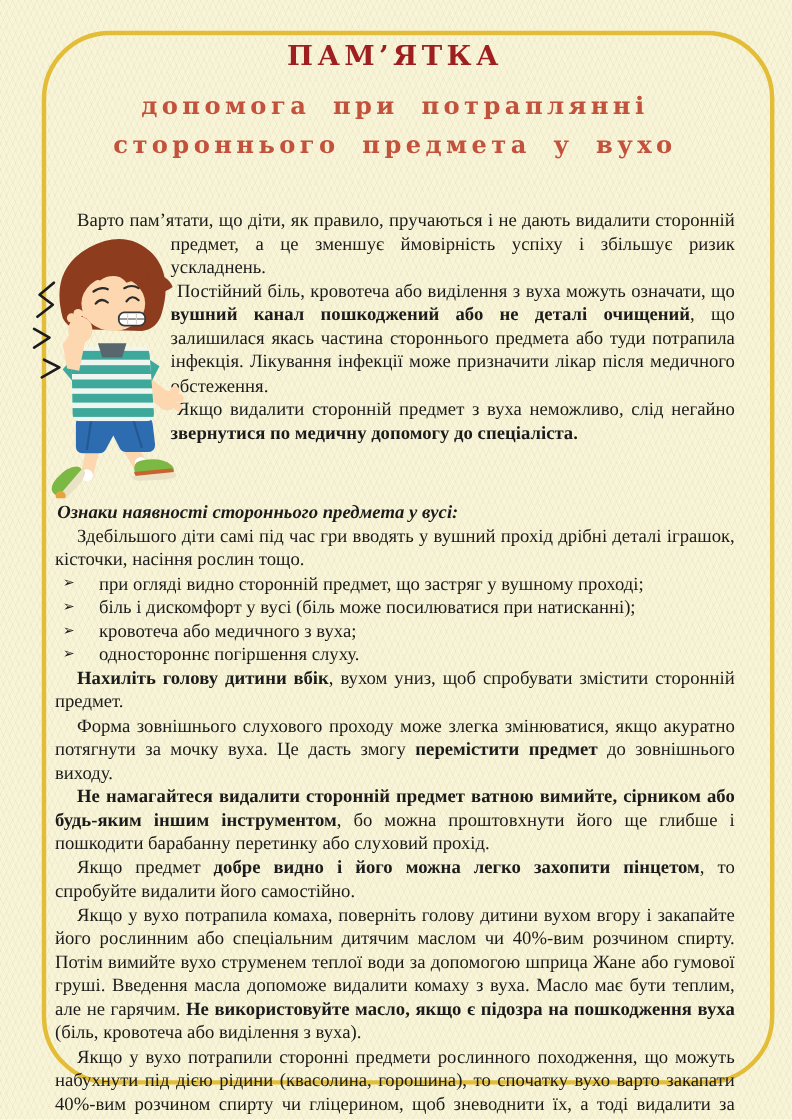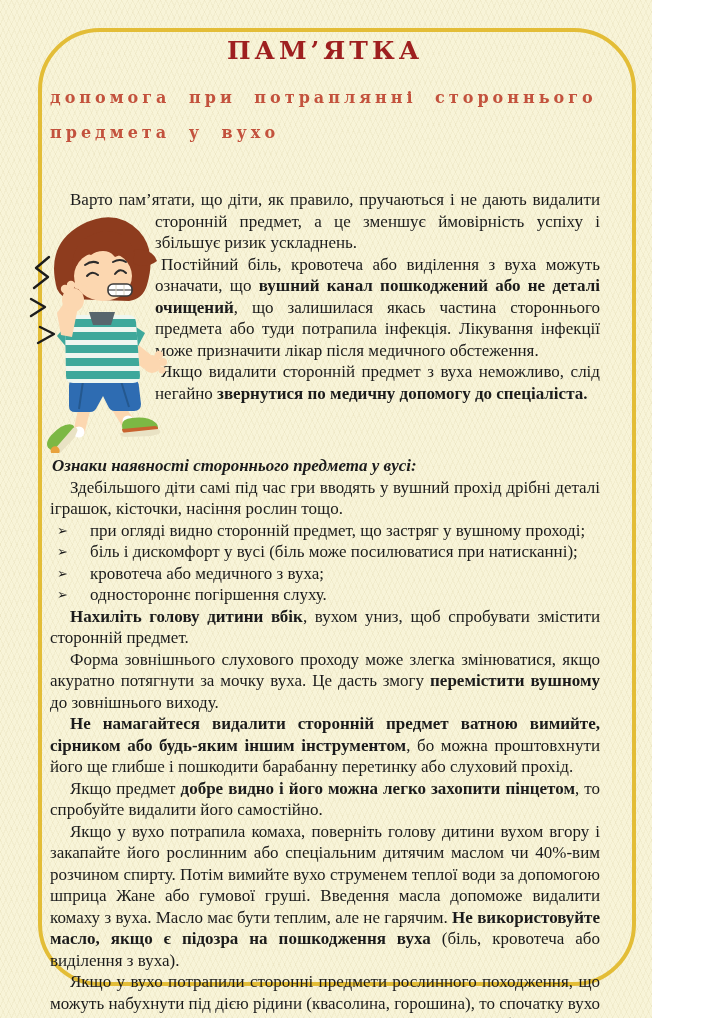--- a/index.html
+++ b/index.html
@@ -1,21 +1,21 @@
 <!DOCTYPE html>
 <html lang="uk" style="--paper: #f8f4d8; --frame: #e3bd37; --title: #9e1f1f; --subtitle: #c3523d; --text: #1b1b1b;"><head>
 <meta charset="utf-8">
 <style>
   * { margin: 0; padding: 0; box-sizing: border-box; }
   html, body { width: 720px; }
   body { font-family: "Liberation Serif", serif; }
 
   .page {
     position: relative;
-    width: 652px;
+    width: 720px;
     height: 1018px;
     background: var(--paper, #f8f4d8);
     overflow: hidden;
   }
   
   .texture {
     position: absolute; inset: 0;
     background:
       repeating-linear-gradient(115deg, rgba(167,146,74,.065) 0 1px, transparent 1px 5px),
       repeating-linear-gradient(65deg,  rgba(167,146,74,.065) 0 1px, transparent 1px 5px);
@@ -35,24 +35,25 @@
     text-align: center;
     color: var(--title, #9e1f1f);
     font-family: "DejaVu Serif", serif;
     font-weight: bold;
     font-size: 25px;
     letter-spacing: 4px;
   }
   .subtitle {
     margin: 15px auto 0;
     max-width: 610px;
+    text-align: center;
     color: var(--subtitle, #c3523d);
     font-family: "DejaVu Serif", serif;
     font-weight: bold;
-    font-size: 16px;
+    font-size: 22px;
     line-height: 35px;
     letter-spacing: 4px;
     word-spacing: 9px;
   }
   .body-text {
     margin-top: 39px;
     font-size: 17px;
     line-height: 21.5px;
     color: #1b1b1b;
     text-align: justify;
@@ -198,20 +199,20 @@
         </div>
     <p class="para heading"><span>Ознаки наявності стороннього предмета у вусі:</span></p>
         <p class="para"><span>Здебільшого діти самі під час гри вводять у вушний прохід дрібні деталі іграшок, кісточки, насіння рослин тощо.</span></p>
         <ul class="arrow-list">
           <li><span class="marker">➢</span><span>при огляді видно сторонній предмет, що застряг у вушному проході;</span></li>
           <li><span class="marker">➢</span><span>біль і дискомфорт у вусі (біль може посилюватися при натисканні);</span></li>
           <li><span class="marker">➢</span><span>кровотеча або медичного з вуха;</span></li>
           <li><span class="marker">➢</span><span>одностороннє погіршення слуху.</span></li>
         </ul>
         <p class="para"><b>Нахиліть голову дитини вбік</b><span>, вухом униз, щоб спробувати змістити сторонній предмет.</span></p>
-        <p class="para"><span>Форма зовнішнього слухового проходу може злегка змінюватися, якщо акуратно потягнути за мочку вуха. Це дасть змогу </span><b>перемістити вушному</b><span> до зовнішнього виходу.</span></p>
+        <p class="para"><span>Форма зовнішнього слухового проходу може злегка змінюватися, якщо акуратно потягнути за мочку вуха. Це дасть змогу </span><b>перемістити предмет</b><span> до зовнішнього виходу.</span></p>
         <p class="para"><b>Не намагайтеся видалити сторонній предмет ватною вимийте, сірником або будь-яким іншим інструментом</b><span>, бо можна проштовхнути його ще глибше і пошкодити барабанну перетинку або слуховий прохід.</span></p>
         <p class="para"><span>Якщо предмет </span><b>добре видно і його можна легко захопити пінцетом</b><span>, то спробуйте видалити його самостійно.</span></p>
         <p class="para"><span>Якщо у вухо потрапила комаха, поверніть голову дитини вухом вгору і закапайте його рослинним або спеціальним дитячим маслом чи 40%-вим розчином спирту. Потім вимийте вухо струменем теплої води за допомогою шприца Жане або гумової груші. Введення масла допоможе видалити комаху з вуха. Масло має бути теплим, але не гарячим. </span><b>Не використовуйте масло, якщо є підозра на пошкодження вуха</b><span> (біль, кровотеча або виділення з вуха).</span></p>
         <p class="para"><span>Якщо у вухо потрапили сторонні предмети рослинного походження, що можуть набухнути під дією рідини (квасолина, горошина), то спочатку вухо варто закапати 40%-вим розчином спирту чи гліцерином, щоб зневоднити їх, а тоді видалити за допомогою вушного пінцету або спеціального гачка.</span></p>
       </div>
   </div>
 </div>
 
 </body></html>

